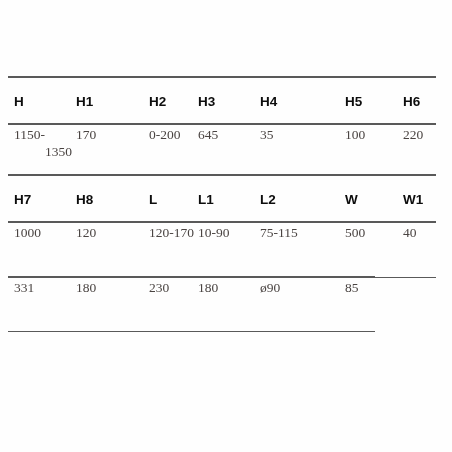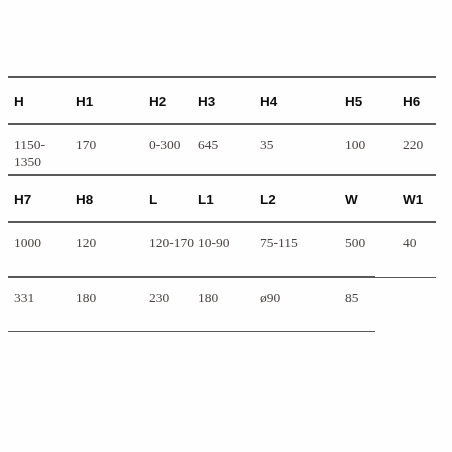--- a/index.html
+++ b/index.html
@@ -92,21 +92,21 @@
     font-size: 13.5px;
     color: #0d0d0d;
     font-family: "Liberation Sans", "DejaVu Sans", sans-serif;
     letter-spacing: -0.1px;
   }
 
   .data-row {
     height: 55px;
   }
   .data-row .cell {
-    top: 13px;
+    top: 3px;
     font-size: 13.5px;
     color: #4a4442;
     line-height: 17px;
   }
   .data-row.tall {
     height: 51px;
   }
 
   
   .c0 { left: 6px; }
@@ -115,20 +115,21 @@
   .c3 { left: 190px; }
   .c4 { left: 252px; }
   .c5 { left: 313px; margin-left: 24px; }
   .c6 { left: 375px; padding-left: 20px; }
 
   .val-wrap {
     display: block;
   }
   .val-wrap .line2 {
     display: block;
+    margin-left: 31px;
   }
 </style>
 </head>
 <body>
 
 <div class="page">
 
   <div class="spec-table">
 
     <div class="section">
@@ -150,21 +151,21 @@
       <div class="rule w-full">
           <span></span>
         </div>
 
       <div class="row data-row tall">
         <span class="cell c0 val-wrap">
           <span>1150-</span>
           <span class="line2">1350</span>
         </span>
         <span class="cell c1">170</span>
-        <span class="cell c2">0-300</span>
+        <span class="cell c2">0-200</span>
         <span class="cell c3">645</span>
         <span class="cell c4">35</span>
         <span class="cell c5">100</span>
         <span class="cell c6">220</span>
       </div>
 
       <div class="rule w-full">
           <span></span>
         </div>
     </div>

